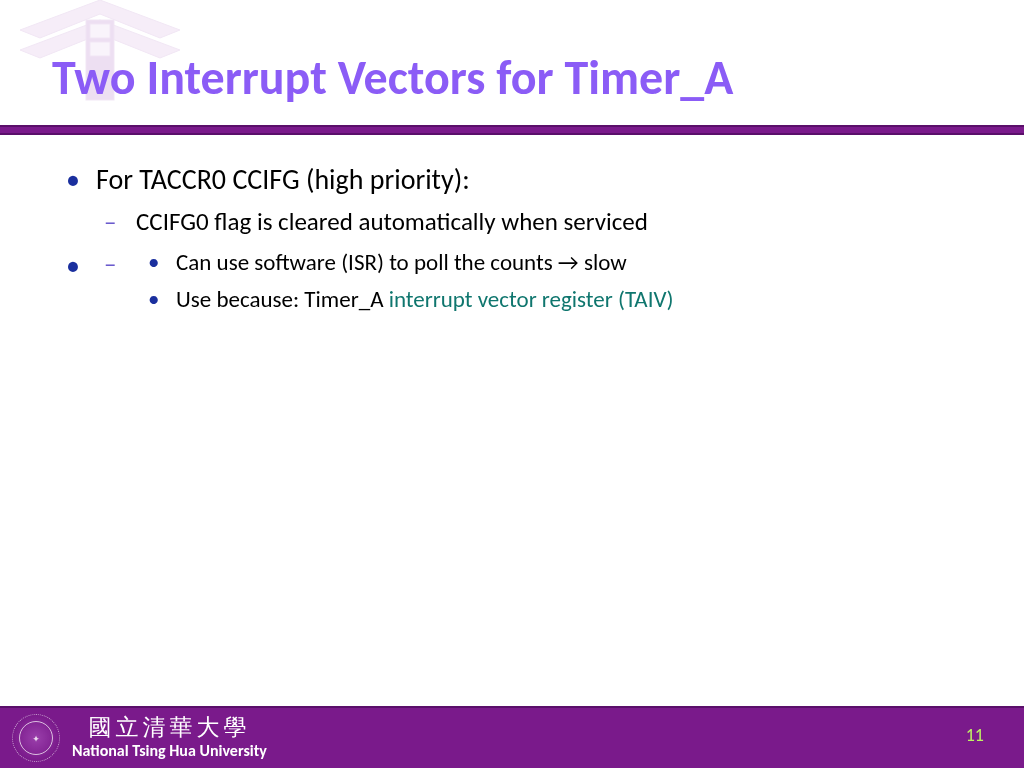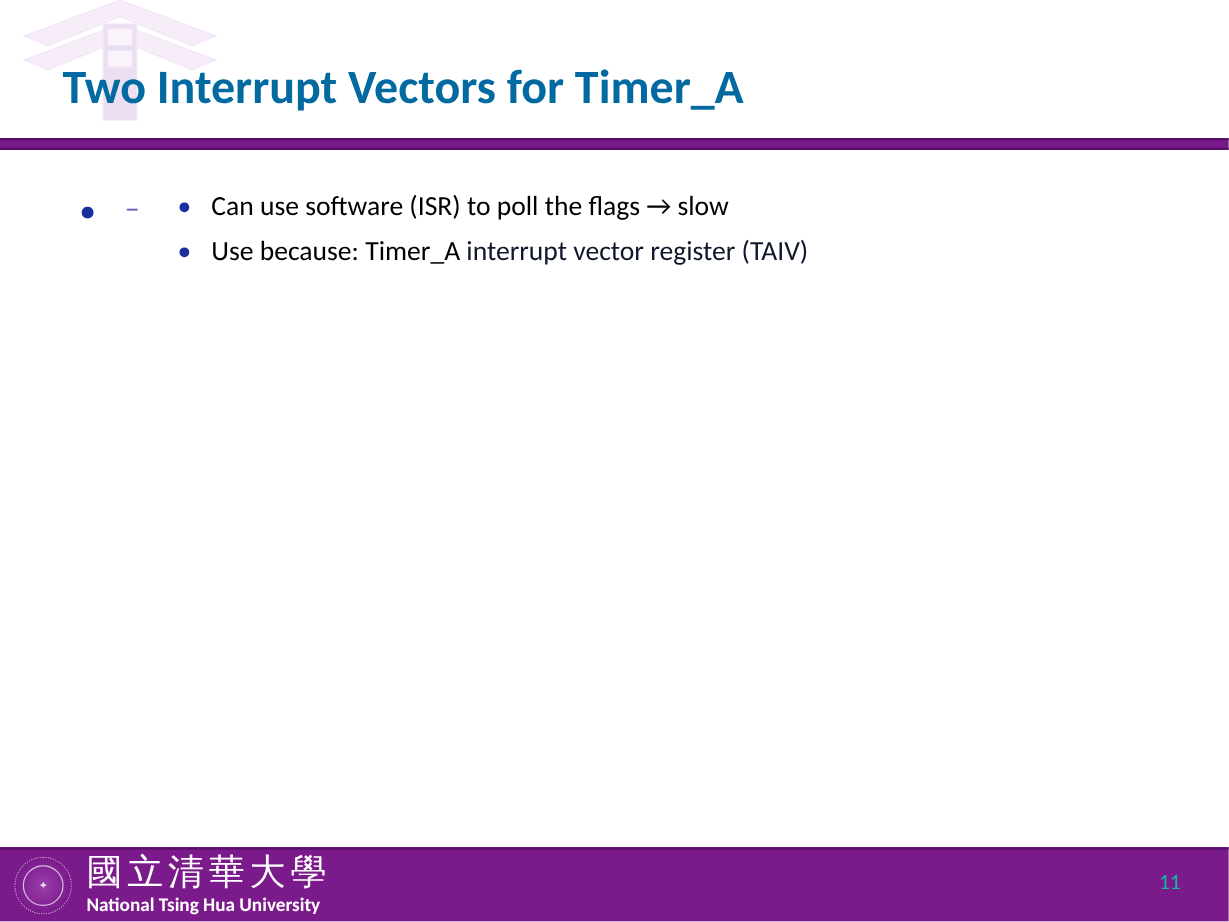--- a/index.html
+++ b/index.html
@@ -14,23 +14,23 @@
   .watermark {
     position: absolute;
     top: -10px;
     left: -10px;
     opacity: 0.22;
     z-index: 0;
   }
   .title {
     position: relative;
     z-index: 1;
-    font-size: 40px;
+    font-size: 48px;
     font-weight: bold;
-    color: #0369a1;
+    color: #8b5cf6;
     padding: 48px 0 18px 52px;
   }
   .divider {
     height: 10px;
     background: #7a1a8b;
     border-top: 2px solid #5a0f6a;
     border-bottom: 2px solid #5a0f6a;
   }
   .content {
     padding: 26px 60px 0 60px;
@@ -87,21 +87,21 @@
     margin-bottom: 6px;
   }
   ul.l3 > li::before {
     content: "•";
     color: #1a2f9e;
     position: absolute;
     left: 12px;
     top: 0;
     font-size: 23px;
   }
-  .red { color: #0f172a; }
+  .red { color: #0f766e; }
   .footer {
     position: absolute;
     bottom: 0;
     left: 0;
     right: 0;
     height: 62px;
     background: #7a1a8b;
     border-top: 2px solid #5a0f6a;
     display: flex;
     align-items: center;
@@ -123,35 +123,36 @@
   .seal-inner {
     width: 34px;
     height: 34px;
     border-radius: 50%;
     border: 1px solid rgba(255,255,255,0.7);
     display:flex;align-items:center;justify-content:center;
     font-size:9px; color:rgba(255,255,255,0.8);
   }
   .footer-text { display: flex; flex-direction: column; }
   .footer-chinese {
-    font-size: 30px;
+    font-size: 23px;
     font-family: "Kaiti", "DFKai-SB", serif;
     letter-spacing: 4px;
     line-height: 1;
     margin-bottom: 2px;
+    text-align: center;
   }
   .footer-eng {
     font-size: 16px;
     font-weight: 700;
   }
   .page-num {
     position: absolute;
     right: 40px;
     bottom: 22px;
-    color: #14b8a6;
+    color: #bef264;
     font-size: 18px;
   }
 </style>
 </head>
 <body>
 
 <svg class="watermark" width="220" height="140" viewBox="0 0 220 140">
   <g fill="#d8b0e0" stroke="#c090d0" stroke-width="1">
     <polygon points="30,40 110,10 190,40 170,48 110,24 50,48"></polygon>
     <polygon points="30,60 110,30 190,60 170,68 110,44 50,68"></polygon>
@@ -160,24 +161,30 @@
     <rect x="100" y="52" width="20" height="14" fill="#e8d0f0"></rect>
   </g>
 </svg>
 
 <div class="title">Two Interrupt Vectors for Timer_A</div>
 <div class="divider"></div>
 
 <div class="content">
   <ul class="l1">
     <li>
+      <span>For TACCR0 CCIFG (high priority):</span>
+      <ul class="l2">
+        <li>CCIFG0 flag is cleared automatically when serviced</li>
+      </ul>
+    </li>
+    <li>
       <ul class="l2">
         <li>
           <ul class="l3">
-            <li>Can use software (ISR) to poll the flags → slow</li>
+            <li>Can use software (ISR) to poll the counts → slow</li>
             <li>
               <span>Use because: Timer_A </span><span class="red">interrupt vector register (TAIV)</span>
             </li>
           </ul>
         </li>
       </ul>
     </li>
   </ul>
 </div>
 

